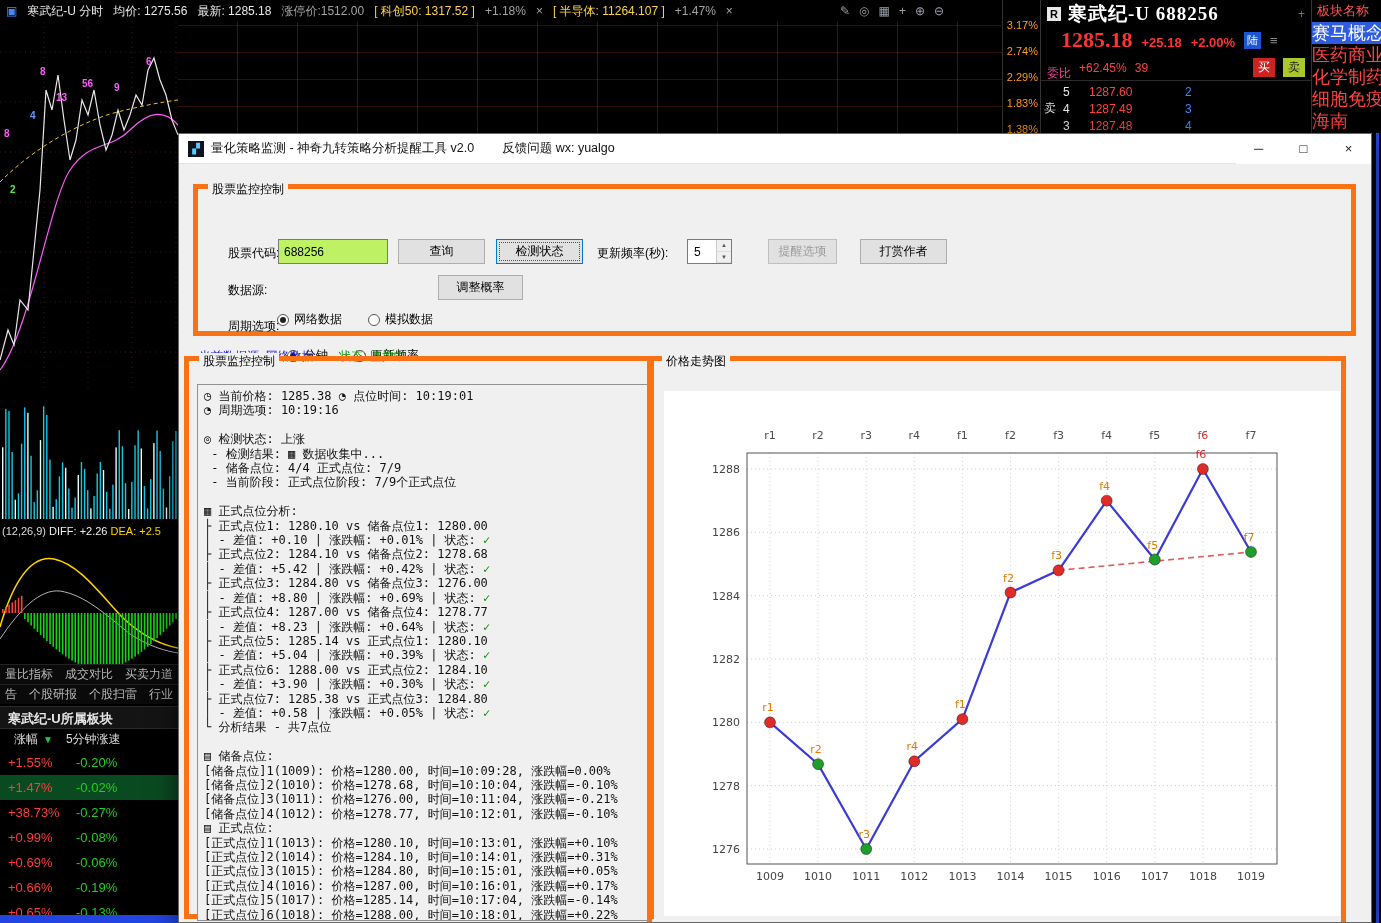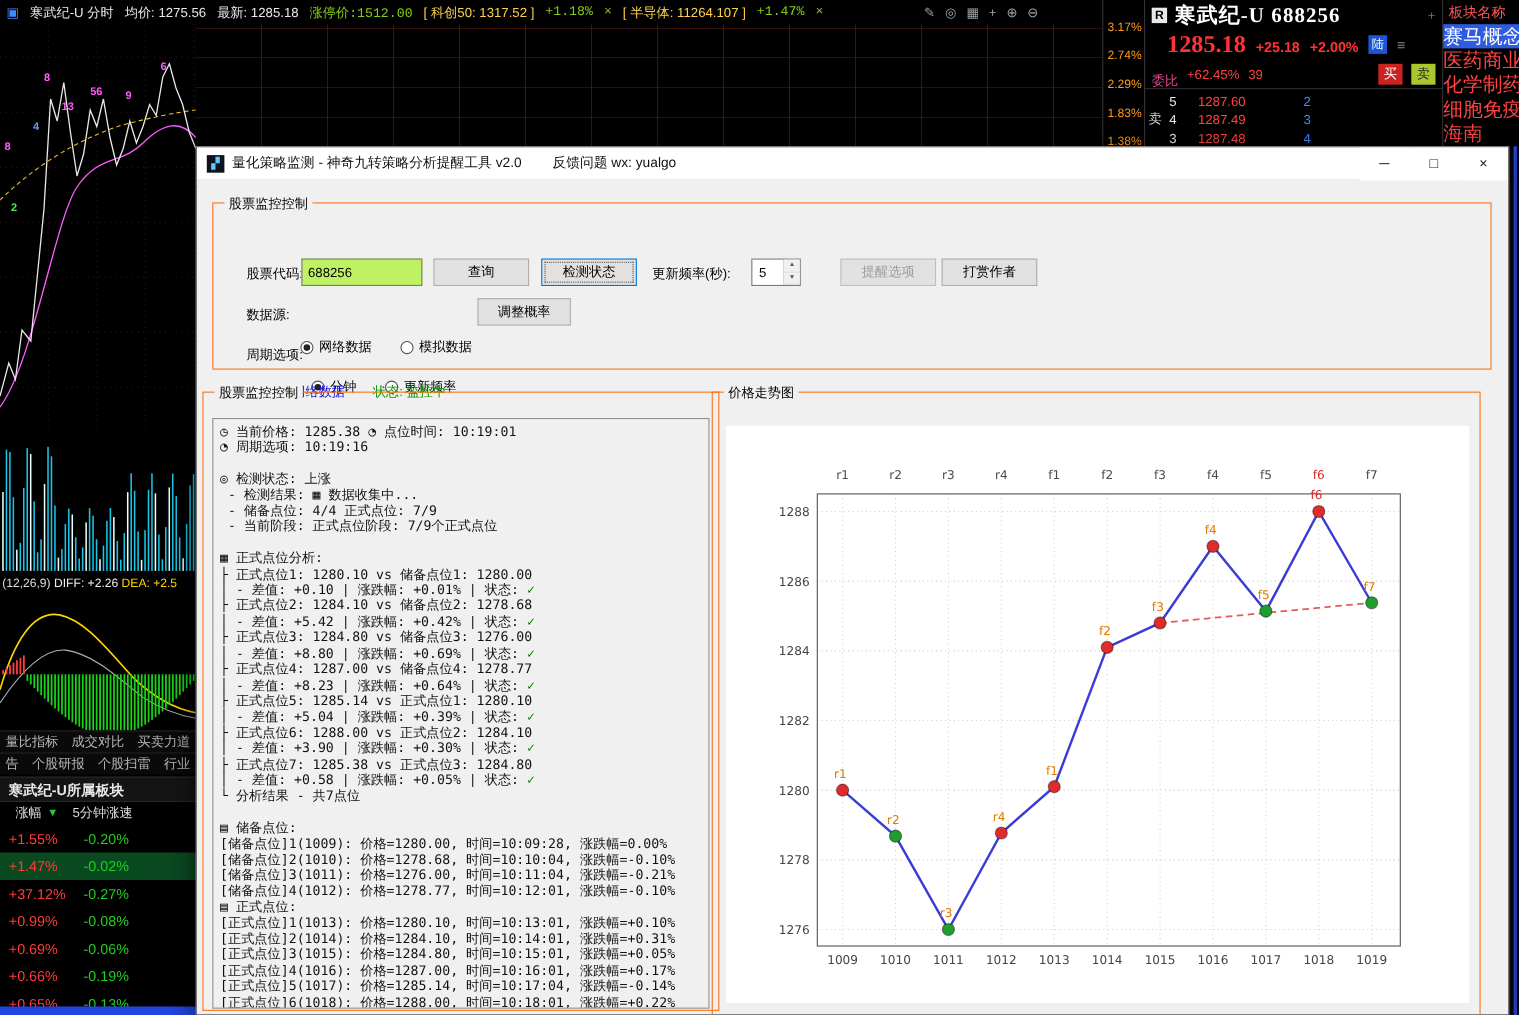--- a/index.html
+++ b/index.html
@@ -1,21 +1,21 @@
 <!DOCTYPE html>
 <html><head>
 <meta charset="utf-8">
 <style>
   * { margin:0; padding:0; box-sizing:border-box; }
   html,body { width:1381px; height:923px; overflow:hidden; background:#000; font-family:"Liberation Sans", sans-serif; }
 
   
   #bg { position:absolute; inset:0; background:#000; }
   #topbar { position:absolute; left:0; top:0; width:1381px; height:22px; display:flex; align-items:center; gap:10px; padding-left:6px; font-size:12px; white-space:nowrap; }
-  #topbar .seg.w { color:#e8e8e8; } #topbar .seg.y { color:#ffd24a; } #topbar .seg.r { color:#84cc16;font-family:Liberation Mono, monospace; }
+  #topbar .seg.w { color:#e8e8e8; } #topbar .seg.y { color:#ffd24a; } #topbar .seg.r { color:#a3a3a3; }
   #tool-icons { position:absolute; left:840px; top:0; height:22px; display:flex; align-items:center; gap:9px; color:#9aa0a8; font-size:12px; }
   #grid-overlay { position:absolute; left:178px; top:22px; width:824px; height:111px;
      background:
        repeating-linear-gradient(90deg, transparent 0 59px, rgba(150,35,35,.45) 59px 60px),
        repeating-linear-gradient(0deg, transparent 0 26px, rgba(150,35,35,.35) 26px 27px); }
   #vdiv1002 { position:absolute; left:1002px; top:0; width:1px; height:133px; background:#333; }
 
   #axis-percents { position:absolute; left:998px; top:12px; width:40px; }
   #axis-percents div { color:#ff9a1a; font-size:11px; text-align:right; height:26px; line-height:26px; }
 
@@ -71,21 +71,21 @@
   
   #win { position:absolute; left:178px; top:133px; width:1194px; height:790px; background:#f0f0f0; border:1px solid #666; box-shadow:0 6px 24px rgba(0,0,0,.65); overflow:hidden; }
   #titlebar { position:absolute; left:0; top:0; width:100%; height:30px; background:#fff; border-bottom:1px solid #e3e3e3; display:flex; align-items:center; }
   #app-icon { width:16px; height:16px; margin:0 7px 0 9px; background:#10121f; color:#5ac8ff; font-size:10px; display:flex; align-items:center; justify-content:center; }
   #title-text { font-size:12.5px; color:#111; }
   #title-feedback { font-size:12.5px; color:#111; margin-left:28px; }
   .cap-btn { width:45px; height:30px; display:flex; align-items:center; justify-content:center; font-size:13px; color:#222; background:#fff; border:none; }
   #cap-btns { margin-left:auto; display:flex; }
   #client { position:absolute; left:0; top:30px; width:100%; height:760px; overflow:hidden; }
 
-  .groupbox { position:absolute; border:1px solid #f97316;padding-left:26px; }
+  .groupbox { position:absolute; border:5px solid #f97316;padding-left:26px; }
   .glabel { position:absolute; top:-8px; left:10px; background:#f0f0f0; padding:0 4px; font-size:12px; color:#000; }
 
   #g1 { left:14px; top:20px; width:1163px; height:152px; }
   #g2 { left:5px; top:192px; width:470px; height:563px; }
   #g3 { left:468px; top:192px; width:699px; height:727px; }
 
   .lbl { position:absolute; font-size:12px; color:#000; white-space:nowrap; }
   .btn { position:absolute; height:25px; background:#e1e1e1; border:1px solid #adadad; font-size:12px; color:#000; font-family:"Liberation Sans", sans-serif; }
   .btn.focused { border-color:#0078d7; outline:1px dotted #555; outline-offset:-4px; }
   .btn.disabled { color:#9b9b9b; border-color:#bfbfbf; }
@@ -374,21 +374,21 @@
       <div id="panel-rows">
           <div class="prow">
             <span class="c1">+1.55%</span>
             <span class="c2">-0.20%</span>
           </div>
           <div class="prow sel">
             <span class="c1">+1.47%</span>
             <span class="c2">-0.02%</span>
           </div>
           <div class="prow">
-            <span class="c1">+37.12%</span>
+            <span class="c1">+38.73%</span>
             <span class="c2">-0.27%</span>
           </div>
           <div class="prow">
             <span class="c1">+0.99%</span>
             <span class="c2">-0.08%</span>
           </div>
           <div class="prow">
             <span class="c1">+0.69%</span>
             <span class="c2">-0.06%</span>
           </div>
@@ -429,21 +429,21 @@
       <button class="btn" style="left:200px;top:50px;width:87px">查询</button>
       <button class="btn focused" style="left:298px;top:50px;width:87px">检测状态</button>
       <span class="lbl" style="left:399px;top:56px">更新频率(秒):</span>
       <div id="spinner" style="left:489px;top:50px">
         <div id="spin-val">5</div>
         <div id="spin-btns">
           <div>▲</div>
           <div>▼</div>
         </div>
       </div>
-      <button class="btn disabled" style="left:570px;top:50px;width:87px">提醒选项</button>
+      <button class="btn disabled" style="left:570px;top:50px;width:69px">提醒选项</button>
       <button class="btn" style="left:662px;top:50px;width:87px">打赏作者</button>
 
       <span class="lbl" style="left:30px;top:93px">数据源:</span>
       <div id="source-radios" class="radiogrp" style="left:79px;top:90px">
           <label class="radio-opt">
             <span class="rdot on"></span>
             <span>网络数据</span>
           </label>
           <label class="radio-opt">
             <span class="rdot"></span>

